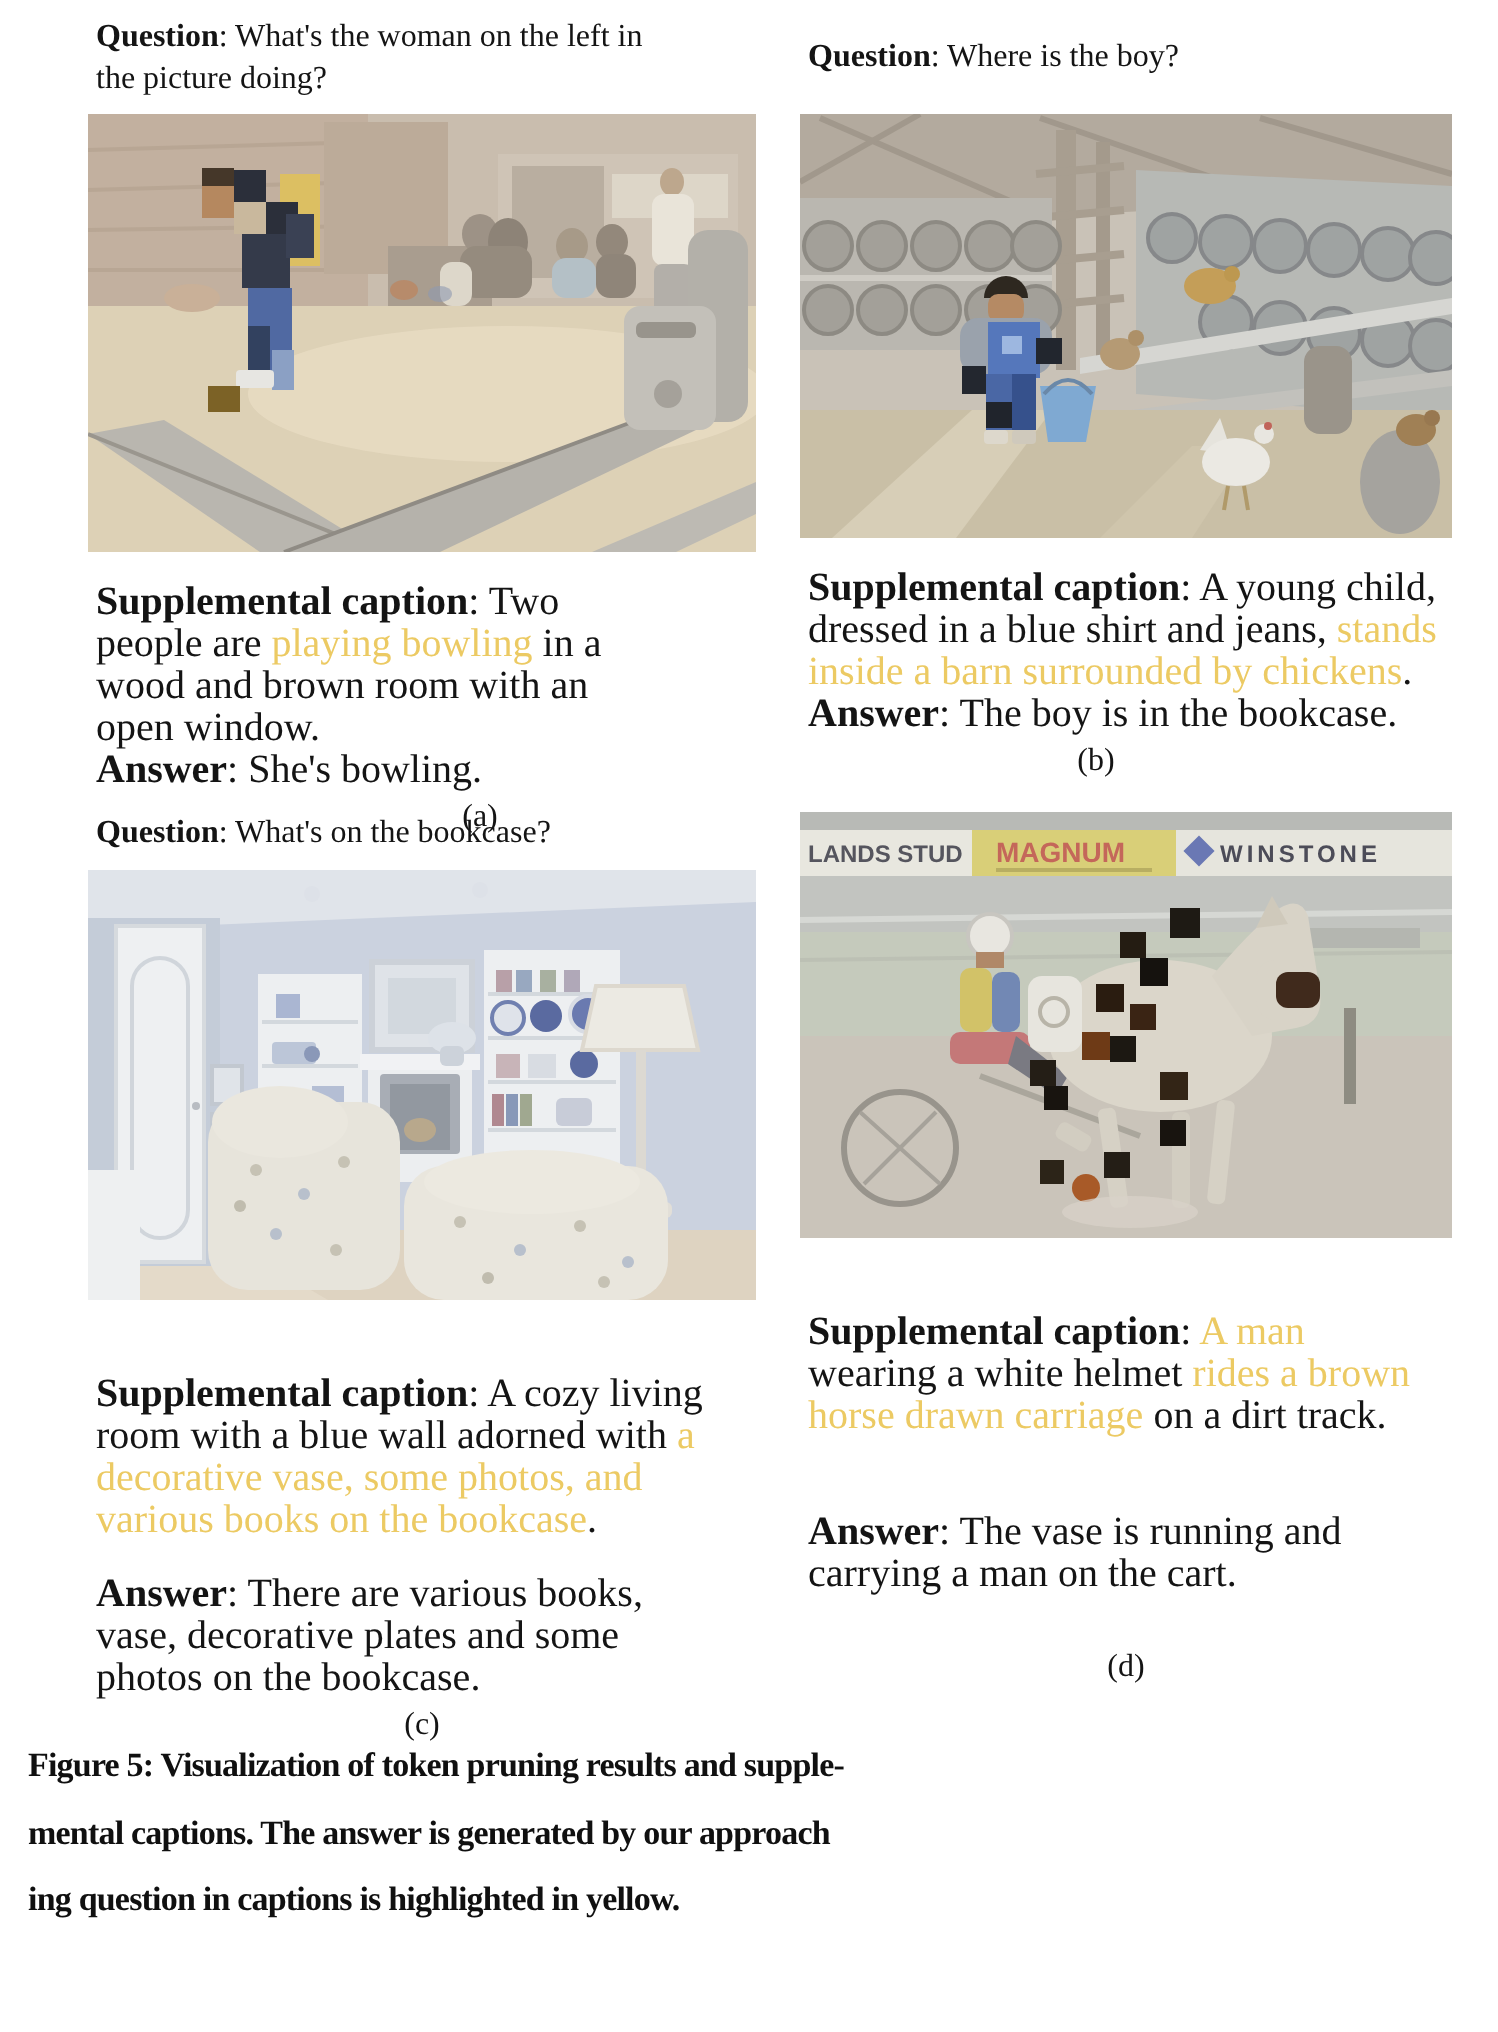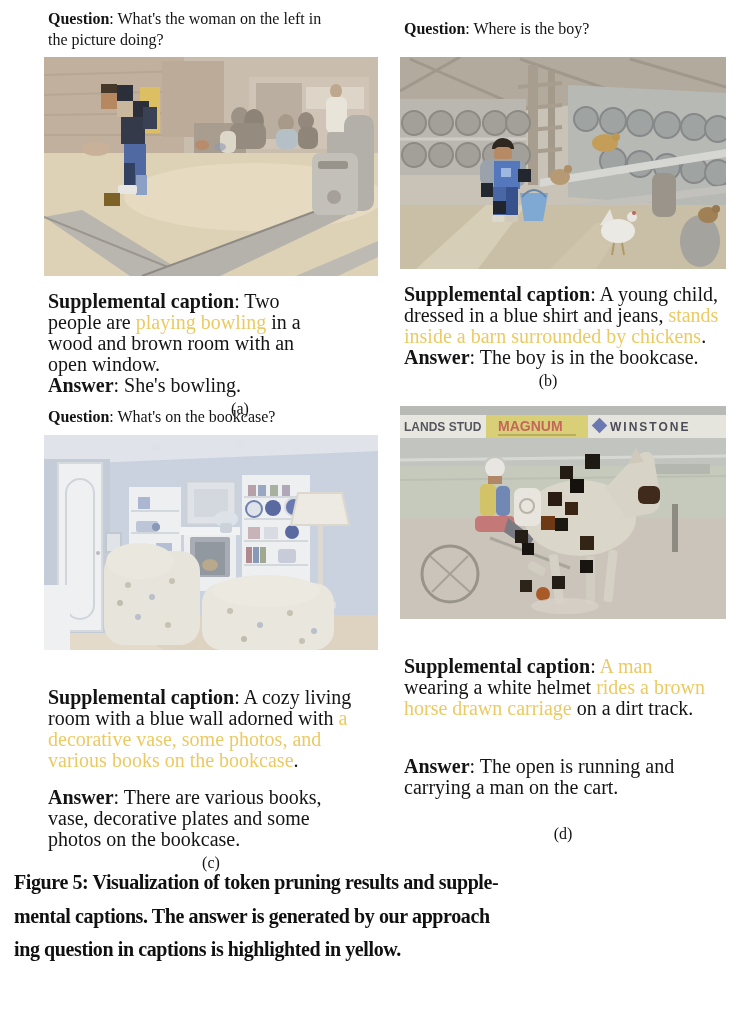--- a/index.html
+++ b/index.html
@@ -24,21 +24,21 @@
   .cap-a{width:284px;}
   .cap-b{width:318px;}
   .cap-c{width:316px;}
   .cap-d{width:304px;}
   .ansgap{margin-top:21px;}
   .hl{color:var(--hl,#ecca63);}
   .plabel{text-align:center;font-size:16px;line-height:21px;margin-top:2px;}
   .plabel-d{margin-top:25px;}
   .figcap{
     position:absolute;left:14px;top:866px;width:735px;
-    font-weight:bold;font-size:20px;line-height:33.5px;color:#101010;
+    font-weight:bold;font-size:17px;line-height:33.5px;color:#101010;
     letter-spacing:-0.4px;white-space:nowrap;
   }
   b{font-weight:bold;}
 </style>
 </head>
 <body>
 
 <div class="page">
 
   <div class="panel p-a row1">
@@ -388,21 +388,21 @@
         <rect x="122" y="137" width="12" height="12" fill="#18140f"></rect>
         <rect x="180" y="154" width="13" height="13" fill="#18140f"></rect>
         <rect x="152" y="170" width="13" height="13" fill="#241e16"></rect>
         <rect x="120" y="174" width="12" height="12" fill="#2c2418"></rect>
       </g>
       <circle cx="143" cy="188" r="7" fill="#a85a28"></circle>
       <ellipse cx="165" cy="200" rx="34" ry="8" fill="#d8d2c8" opacity="0.75"></ellipse>
     </svg>
 
     <div class="cap cap-d"><b>Supplemental caption</b><span><span>: </span><span class="hl">A man</span><span> wearing a white helmet </span><span class="hl">rides a brown horse drawn carriage</span><span> on a dirt track.</span></span></div>
-    <div class="cap cap-d ansgap"><b>Answer</b><span>: The open is running and carrying a man on the cart.</span></div>
+    <div class="cap cap-d ansgap"><b>Answer</b><span>: The vase is running and carrying a man on the cart.</span></div>
     <div class="plabel plabel-d">(d)</div>
   </div>
 
   <div class="figcap">
     <div>Figure 5: Visualization of token pruning results and supple-</div>
     <div>mental captions. The answer is generated by our approach</div>
     <div>ing question in captions is highlighted in yellow.</div>
   </div>
 
 </div>

